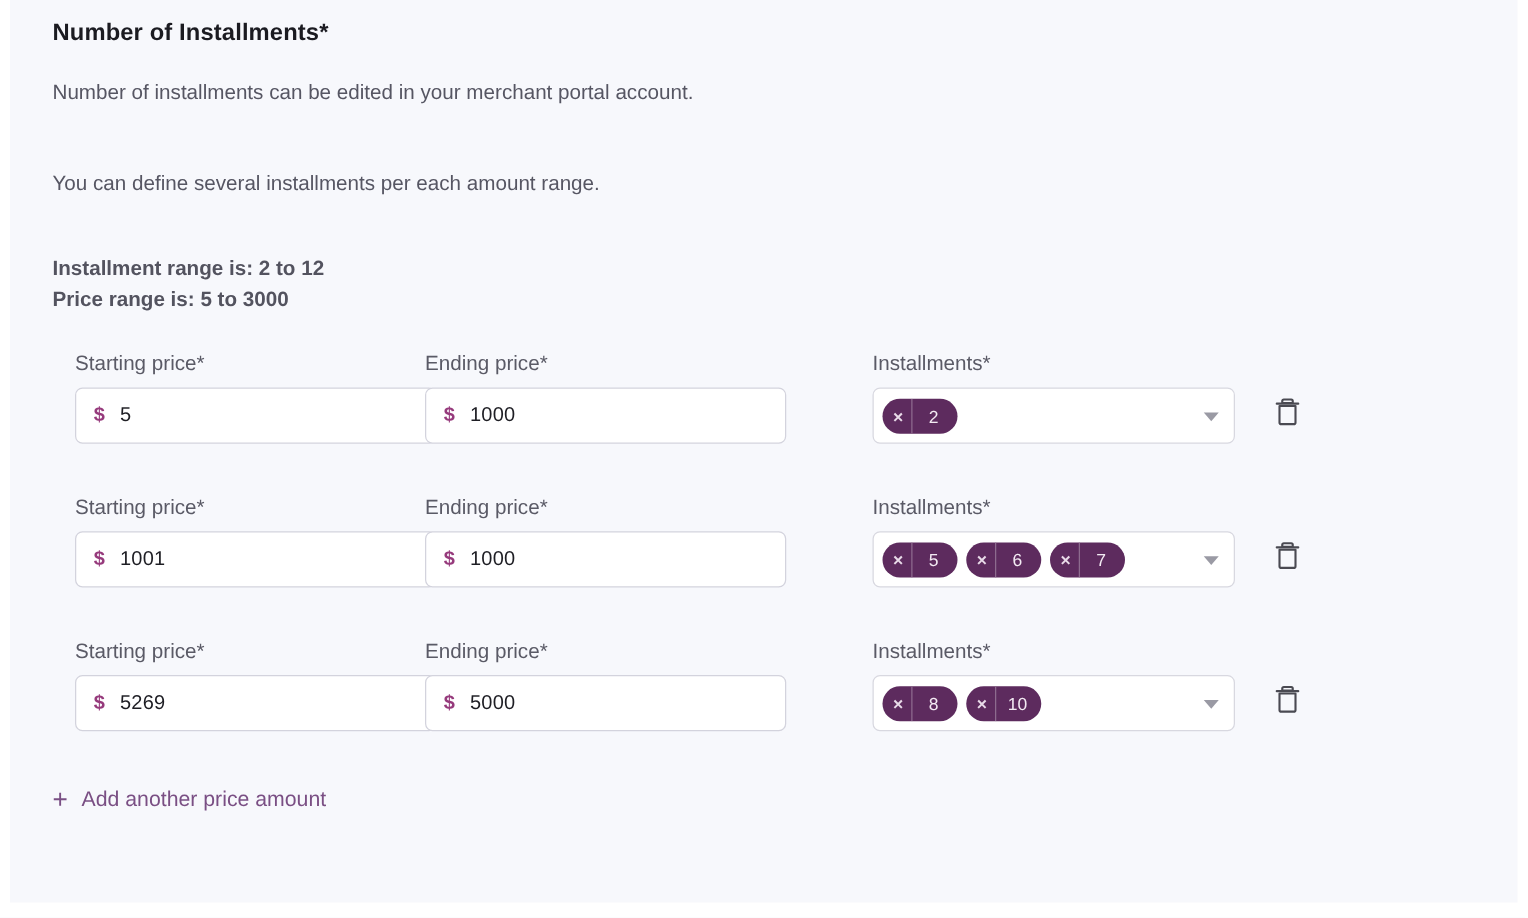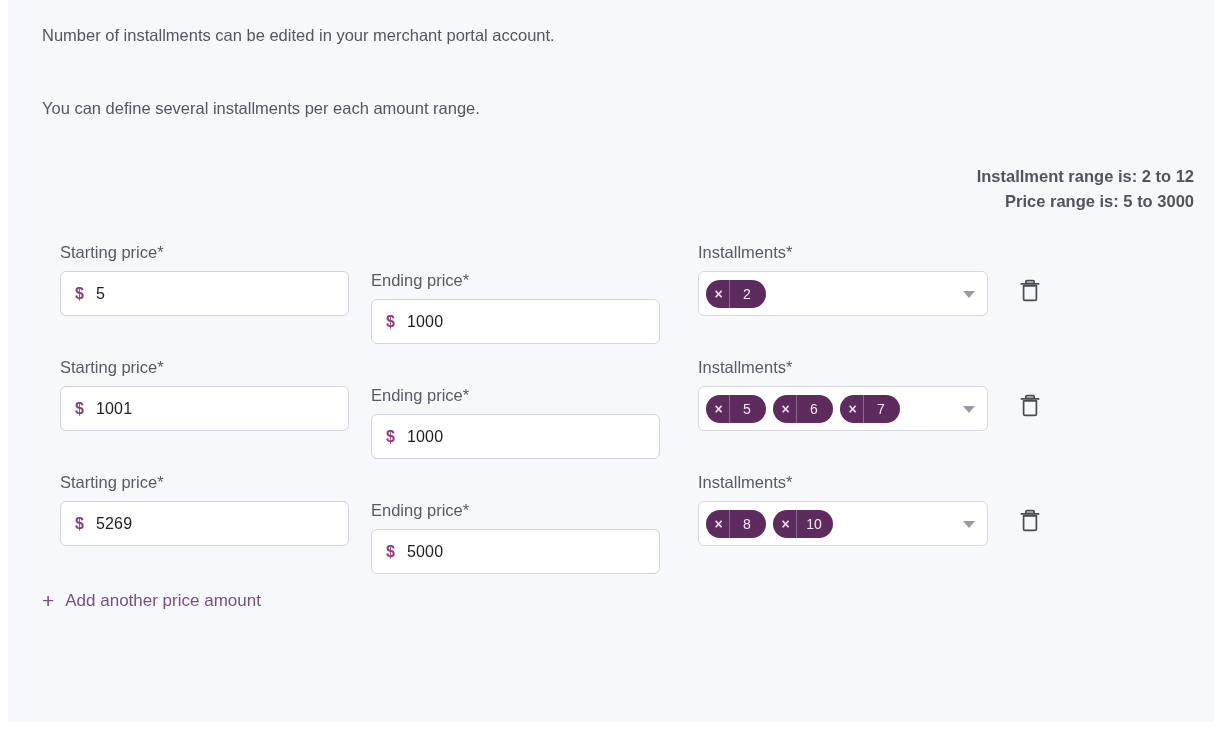--- a/index.html
+++ b/index.html
@@ -56,39 +56,38 @@
   .desc.first { margin-top: 53px; }
   .desc.second { margin-top: 25px; }
 
   
   .range-info {
     font-size: 16.5px;
     font-weight: bold;
     color: #53535f;
     line-height: 25px;
     margin: 0;
-    text-align: right;
   }
   .range-info.first { margin-top: 46px; }
 
   
   .rows {
     margin-top: 28px;
   }
   .price-row {
     position: relative;
     height: 115px;
   }
 
   .field {
     position: absolute;
     top: 0;
   }
   .field.start  { left: 18px;   width: 289px; }
-  .field.end    { left: 329px; width: 289px; margin-top: 28px; }
+  .field.end    { left: 298px; width: 289px; }
   .field.inst   { left: 656px; width: 290px; }
 
   .field-label {
     display: block;
     font-size: 16.5px;
     color: #5a5a66;
     line-height: 20px;
     margin-bottom: 9px;
     white-space: nowrap;
   }
@@ -215,20 +214,21 @@
     color: #7a4f84;
     line-height: 18px;
   }
 </style>
 </head>
 <body>
 
 <div class="panel">
   <div class="panel-inner">
 
+    <h2 class="section-title">Number of Installments*</h2>
 
     <p class="desc second">Number of installments can be edited in your merchant portal account.</p>
 
     <p class="desc first">You can define several installments per each amount range.</p>
 
     <p class="range-info first">Installment range is: 2 to 12</p>
 
     <p class="range-info">Price range is: 5 to 3000</p>
 
     <div class="rows" id="rows-host">

